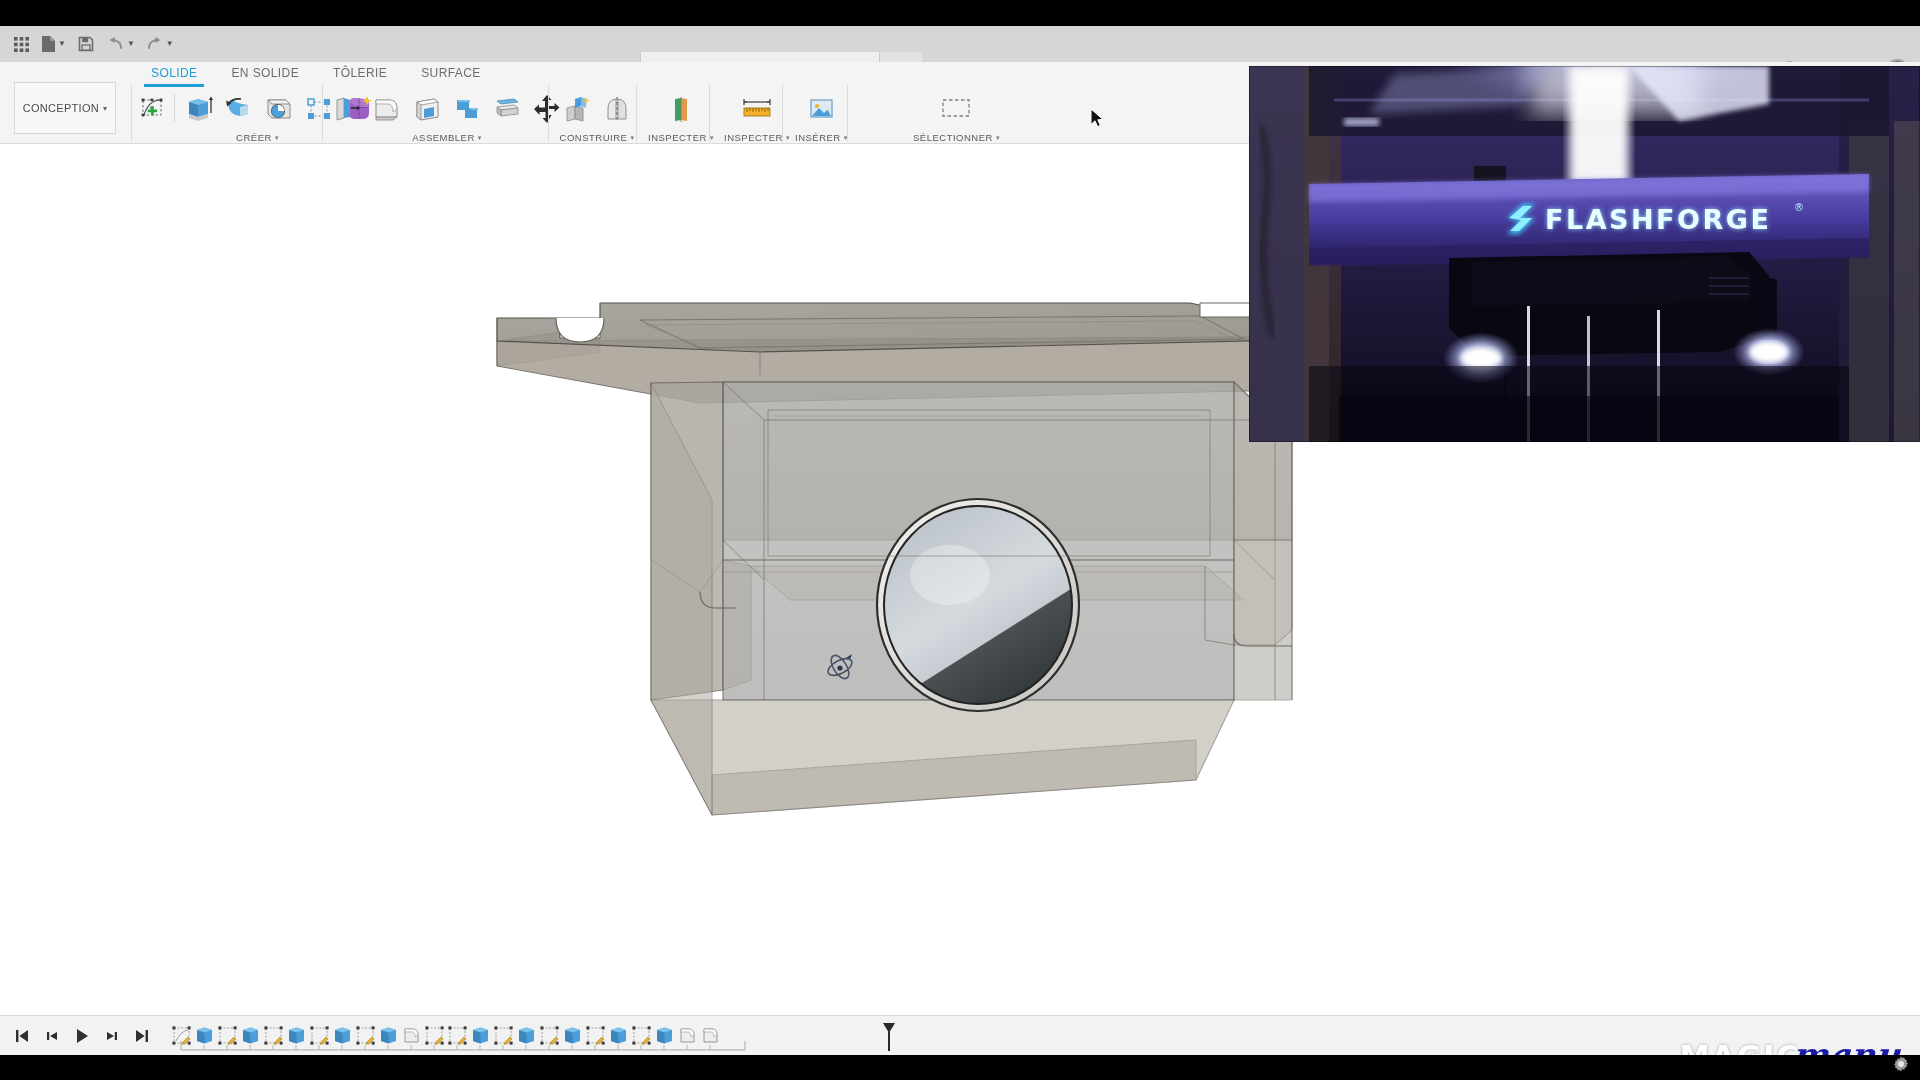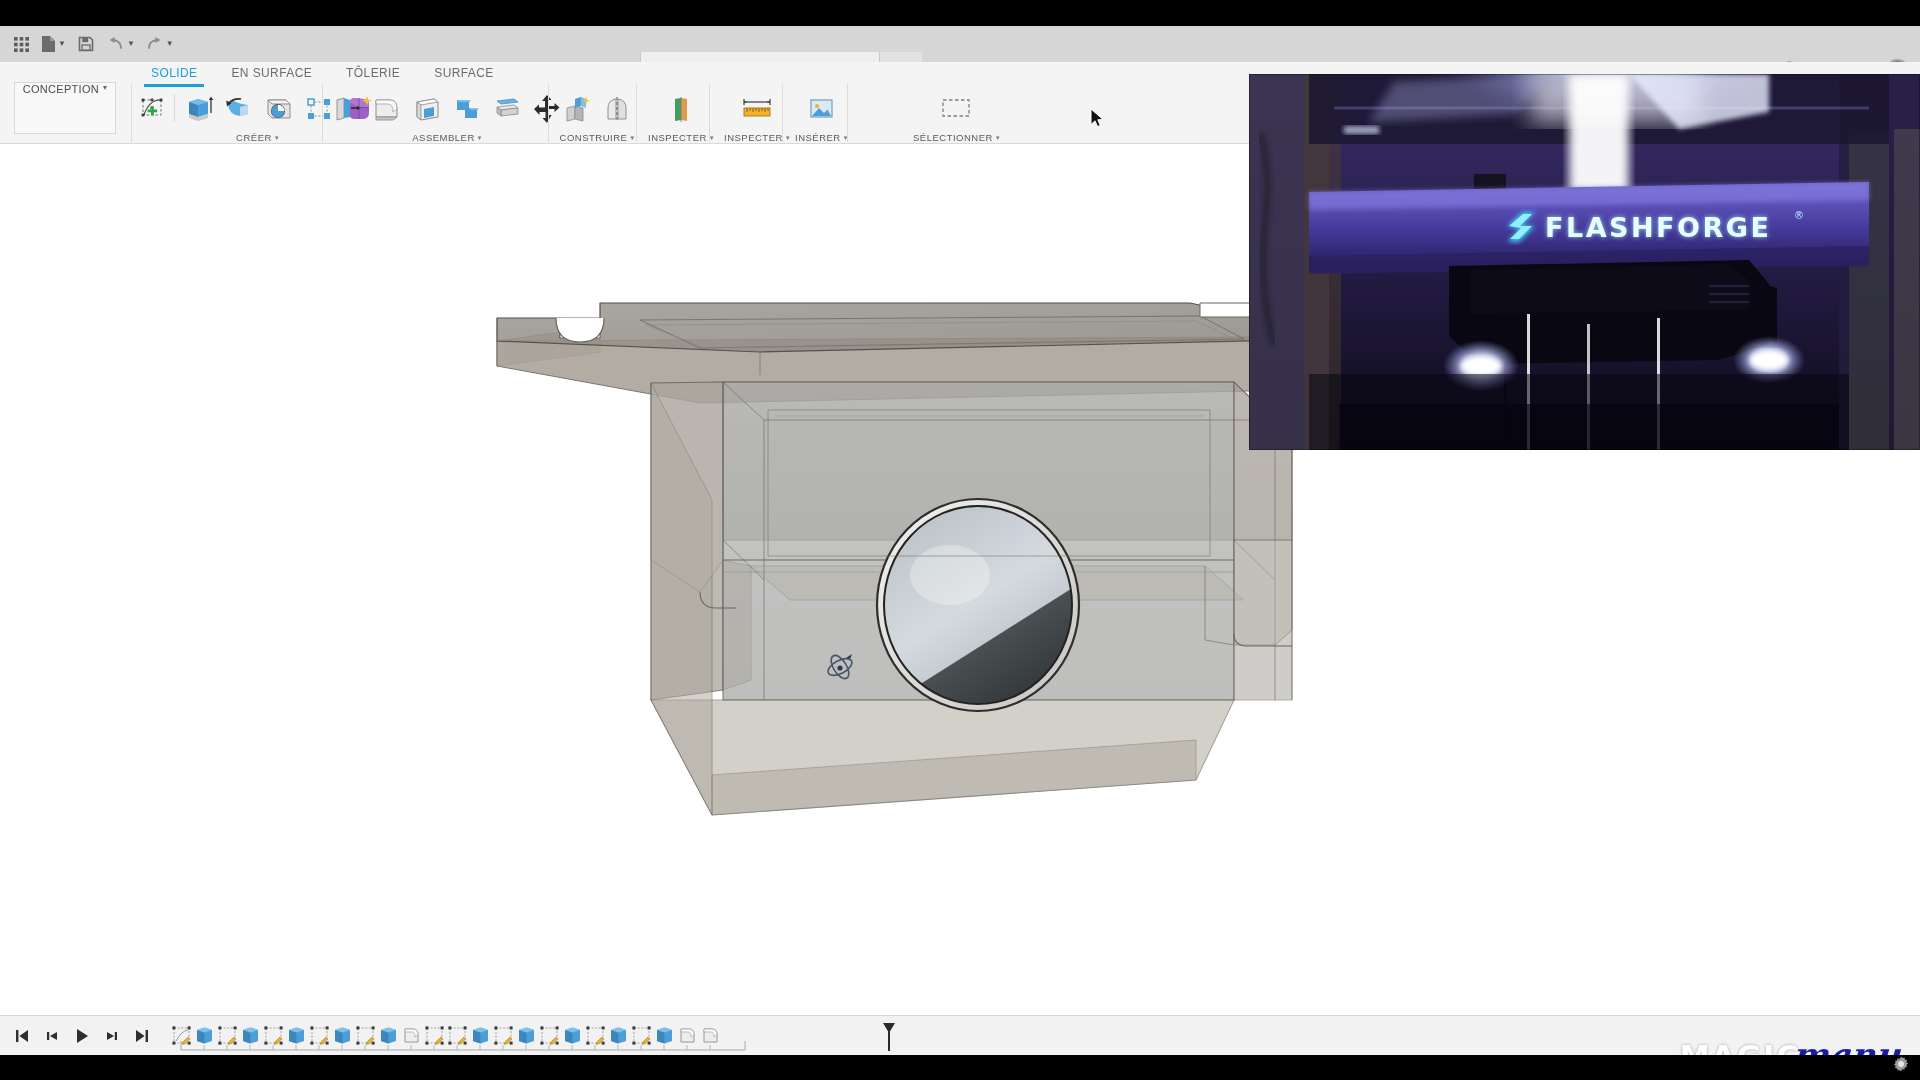--- a/index.html
+++ b/index.html
@@ -61,21 +61,21 @@
   }
   .rtab.active { color:#1b9fd8; }
   .rtab.active::after {
     content:""; position:absolute; left:10px; right:10px; bottom:-3px; height:3px; background:#1b9fd8;
   }
 
   
   .workspace-box {
     position:absolute; left:14px; top:20px; width:102px; height:52px;
     border:1px solid #d8d8d8; background:#f8f8f8;
-    display:flex; justify-content:center; gap:4px;
+    display:flex; align-items:center; justify-content:center; gap:4px;
   }
   .workspace-box span { font-size:11px; color:#4b4b4b; letter-spacing:0.3px; }
 
   .ribbon-divider { position:absolute; top:22px; width:1px; height:58px; background:#dcdcdc; }
 
   .panel { position:absolute; top:26px; display:flex; flex-direction:column; align-items:center;text-align:center; }
   .panel-icons { display:flex; align-items:flex-end; gap:2px; height:40px; }
   .ribbon-btn {
     width:32px; height:38px; display:flex; align-items:center; justify-content:center;
     cursor:default; position:relative;
@@ -92,21 +92,20 @@
   .canvas {
     position:absolute; left:0; top:144px; width:1920px; height:877px;
     background:#ffffff; overflow:hidden;
   }
 
   
   .pip {
     position:absolute; left:1249px; top:66px; width:671px; height:376px;
     overflow:hidden; z-index:40;
     background:#0a0612;
-    margin-top:8px;
   }
   .pip-inner { position:absolute; inset:0; }
 
   
   .timeline {
     position:absolute; left:0; bottom:25px; width:1920px; height:40px;
     background:#f2f2f2; border-top:1px solid #d8d8d8;
     display:flex; align-items:center;
   }
   .tl-nav { display:flex; align-items:center; gap:10px; padding-left:12px; }
@@ -250,21 +249,21 @@
 
   <div class="ribbon">
 
     <div class="workspace-box">
       <span>CONCEPTION</span>
       <span style="font-size:8px;color:#666">▾</span>
     </div>
 
     <div class="ribbon-tabs">
       <div class="rtab active">SOLIDE</div>
-      <div class="rtab">EN SURFACE</div>
+      <div class="rtab">EN SOLIDE</div>
       <div class="rtab">TÔLERIE</div>
       <div class="rtab">SURFACE</div>
     </div>
 
     <div class="ribbon-divider" style="left:131px"></div>
 
     <div class="panel" style="left:137px">
       <div class="panel-icons">
         <div class="ribbon-btn" title="Créer une esquisse">
           <svg width="28" height="28" viewBox="0 0 28 28">

